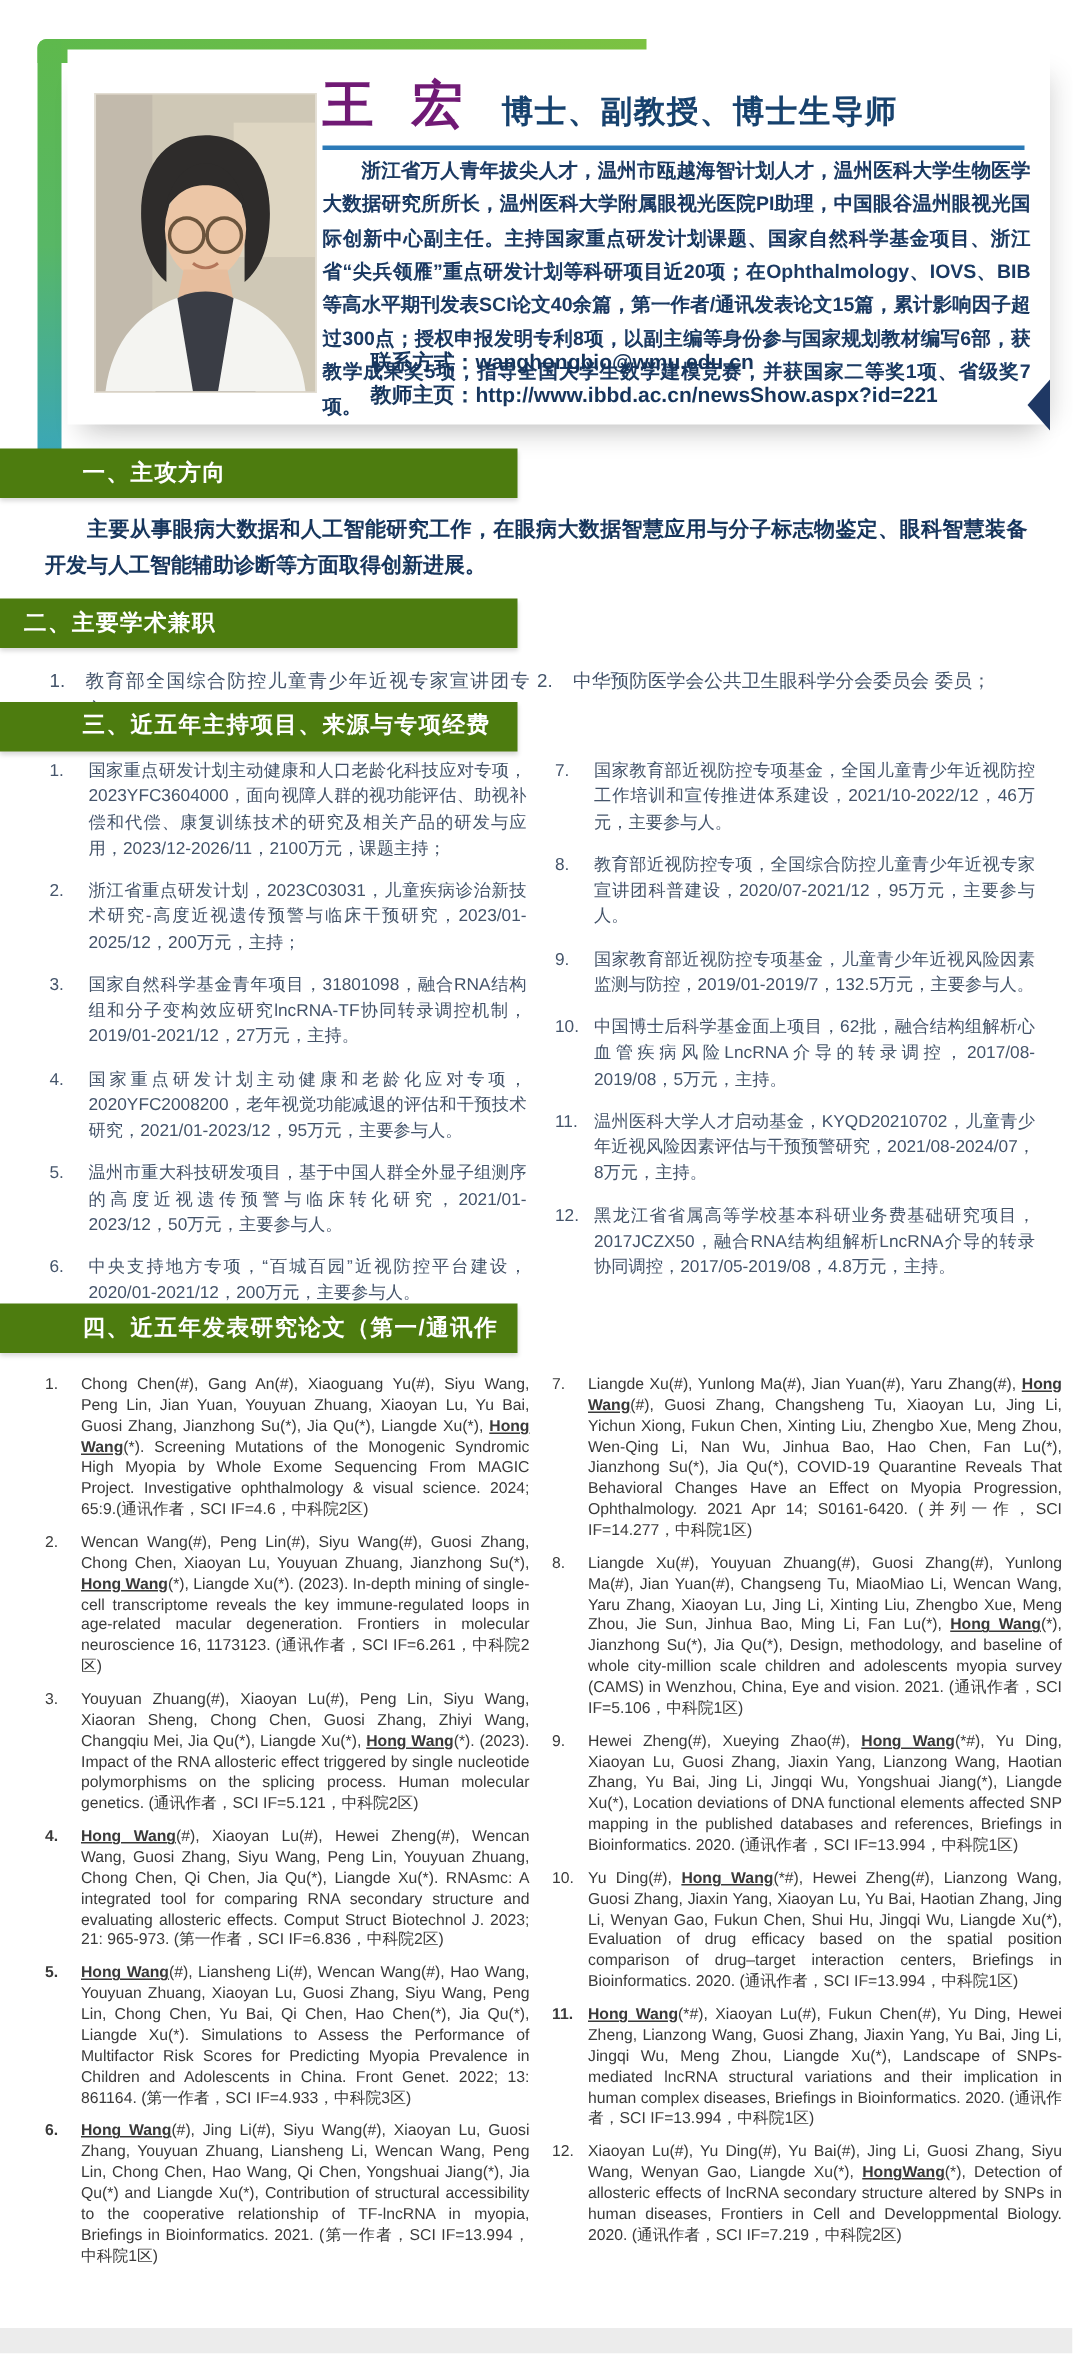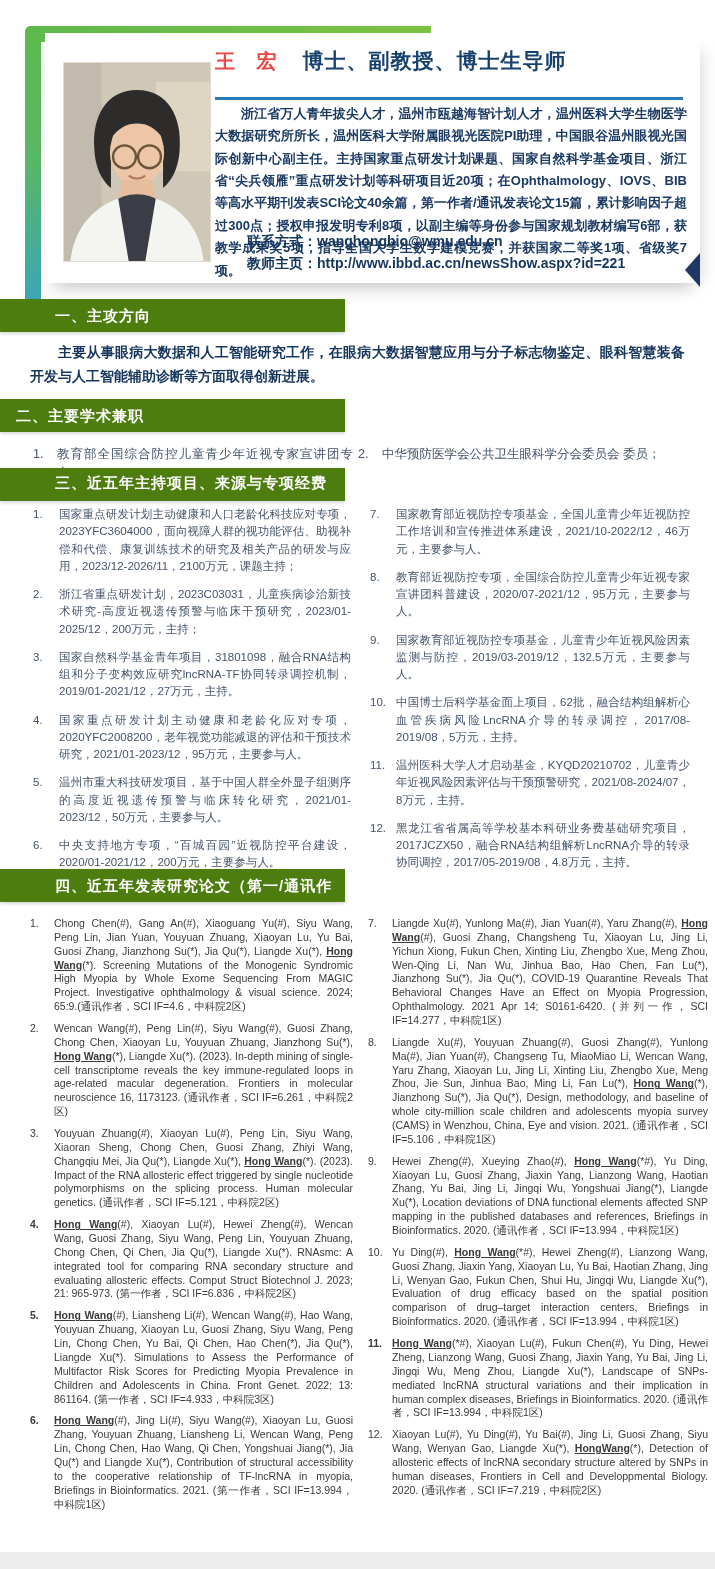--- a/index.html
+++ b/index.html
@@ -14,21 +14,21 @@
   .frame-left{position:absolute;left:25px;top:26px;width:16px;height:306px;
     background:linear-gradient(180deg,#5eb94c 0%,#58b766 45%,#34a3c9 100%);border-top-left-radius:6px;}
 
   
   .card{position:absolute;left:45px;top:33px;width:655px;height:250px;background:#ffffff;
     box-shadow:0 14px 16px -8px rgba(0,0,0,.18),14px 6px 16px -10px rgba(0,0,0,.10);}
   .photo{position:absolute;left:18px;top:29px;width:148px;height:200px;
     border:1px solid #e2ddd2;box-sizing:border-box;overflow:hidden;background:#cfc8b8;}
   .photo svg{display:block;width:100%;height:100%;}
   .name-row{position:absolute;left:170px;top:14px;width:470px;display:flex;align-items:baseline;}
-  .name{font-size:20px;font-weight:bold;letter-spacing:8px;color:#ef4444;}
+  .name{font-size:34px;font-weight:bold;letter-spacing:8px;color:#701a75;}
   .titles{font-size:21px;font-weight:bold;color:#17426e;margin-left:18px;letter-spacing:1px;}
   .rule{position:absolute;left:170px;top:64px;width:468px;height:3px;background:#2b7ab8;}
   .bio{position:absolute;left:170px;top:70px;width:472px;margin:0;
     font-size:13px;line-height:1.72;color:#1b3a63;text-indent:2em;font-weight:700;text-align:justify;}
   .contact{position:absolute;left:202px;top:198px;}
   .contact-line{font-size:14px;line-height:1.55;color:#17365d;font-weight:bold;}
   .clabel{color:#17365d;text-align:center;}
   .cvalue{color:#17365d;}
   .corner-wedge{position:absolute;right:0px;top:220px;width:0;height:0;
     border-top:17px solid transparent;border-bottom:17px solid transparent;border-right:15px solid #1f3864;}
@@ -169,21 +169,21 @@
       <div class="li-row">
         <span class="li-num">7.</span>
         <span class="li-text">国家教育部近视防控专项基金，全国儿童青少年近视防控工作培训和宣传推进体系建设，2021/10-2022/12，46万元，主要参与人。</span>
       </div>
       <div class="li-row">
         <span class="li-num">8.</span>
         <span class="li-text">教育部近视防控专项，全国综合防控儿童青少年近视专家宣讲团科普建设，2020/07-2021/12，95万元，主要参与人。</span>
       </div>
       <div class="li-row">
         <span class="li-num">9.</span>
-        <span class="li-text">国家教育部近视防控专项基金，儿童青少年近视风险因素监测与防控，2019/03-2019/12，132.5万元，主要参与人。</span>
+        <span class="li-text">国家教育部近视防控专项基金，儿童青少年近视风险因素监测与防控，2019/01-2019/7，132.5万元，主要参与人。</span>
       </div>
       <div class="li-row">
         <span class="li-num">10.</span>
         <span class="li-text">中国博士后科学基金面上项目，62批，融合结构组解析心血管疾病风险LncRNA介导的转录调控，2017/08-2019/08，5万元，主持。</span>
       </div>
       <div class="li-row">
         <span class="li-num">11.</span>
         <span class="li-text">温州医科大学人才启动基金，KYQD20210702，儿童青少年近视风险因素评估与干预预警研究，2021/08-2024/07，8万元，主持。</span>
       </div>
       <div class="li-row">

